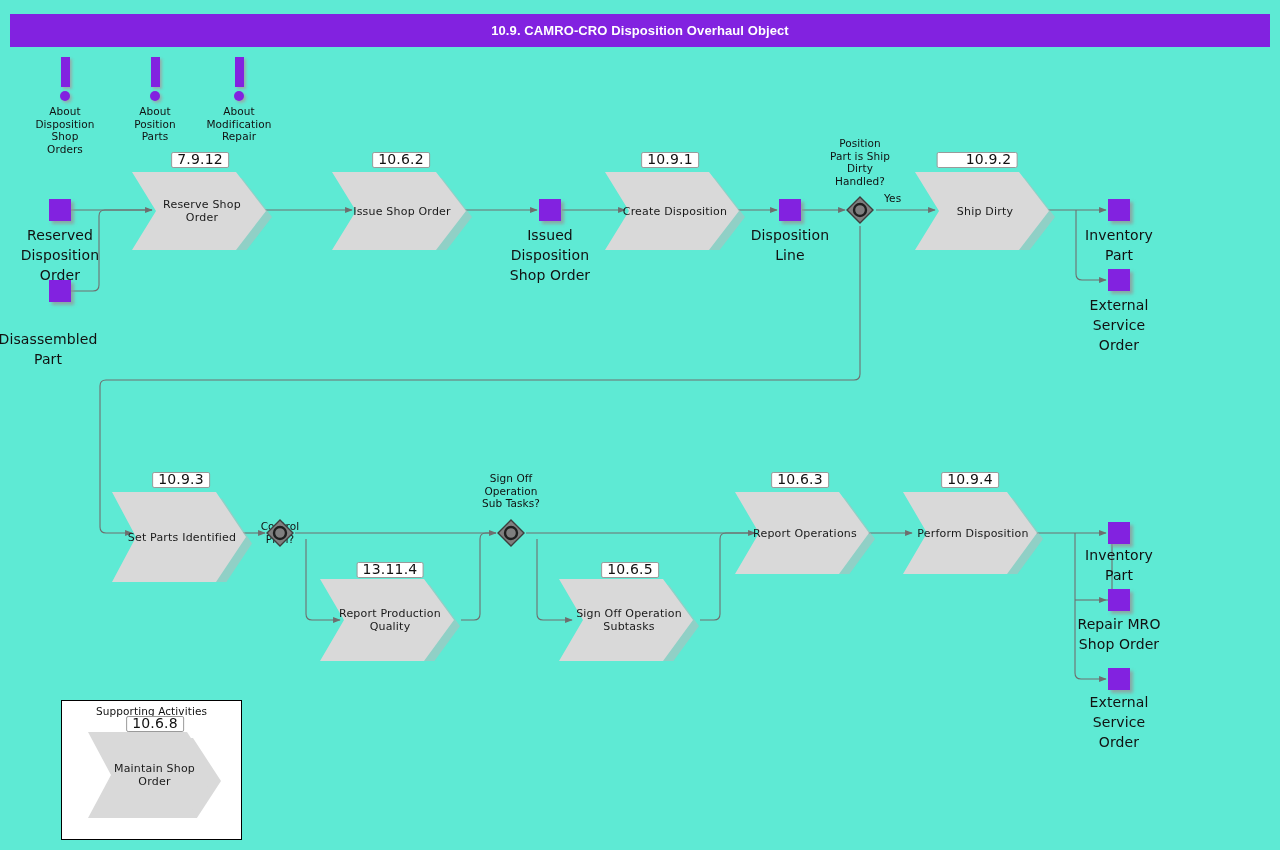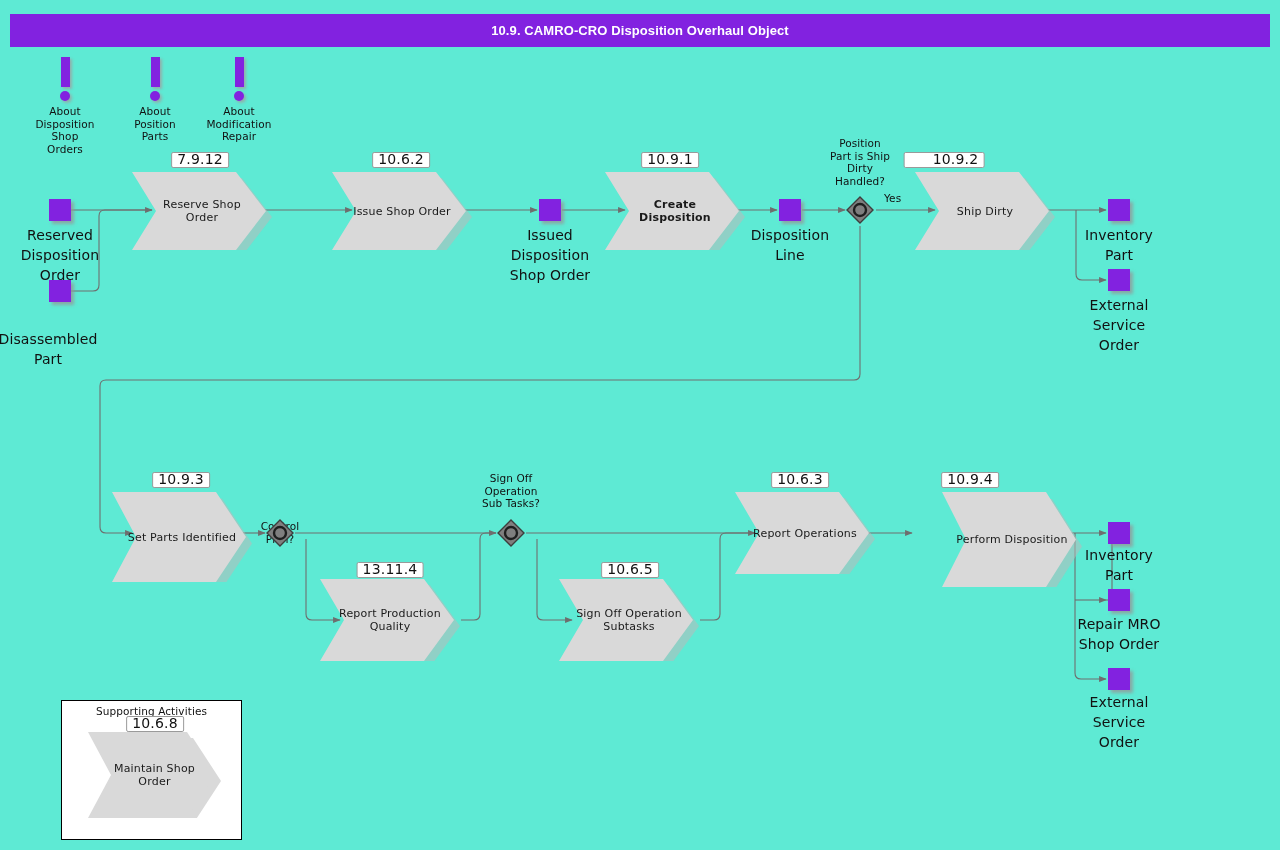--- a/index.html
+++ b/index.html
@@ -286,30 +286,30 @@
   <div class="tag" style="left:401px; top:152px;">10.6.2</div>
   <div class="activity" style="left:332px; top:172px; width:140px; height:78px;">
     <svg class="chev" viewBox="0 0 140 78" preserveAspectRatio="none">
       <path class="shadow" d="M 6 6 L 110 6 L 140 45 L 110 84 L 6 84 L 30 45 Z"></path>
       <path class="body" d="M 0 0 L 104 0 L 134 39 L 104 78 L 0 78 L 24 39 Z"></path>
     </svg>
     <div class="alabel">Issue Shop Order</div>
   </div>
 
   <div class="tag" style="left:670px; top:152px;">10.9.1</div>
-  <div class="activity" style="left:605px; top:172px; width:140px; height:78px;font-weight:bold;">
+  <div class="activity" style="left:605px; top:172px; width:140px; height:78px;">
     <svg class="chev" viewBox="0 0 140 78" preserveAspectRatio="none">
       <path class="shadow" d="M 6 6 L 110 6 L 140 45 L 110 84 L 6 84 L 30 45 Z"></path>
       <path class="body" d="M 0 0 L 104 0 L 134 39 L 104 78 L 0 78 L 24 39 Z"></path>
     </svg>
     <div class="alabel">Create
 Disposition</div>
   </div>
 
-  <div class="tag" style="left:944px; top:152px;padding-left:28px;">10.9.2</div>
+  <div class="tag" style="left:977px; top:152px;padding-left:28px;">10.9.2</div>
   <div class="activity" style="left:915px; top:172px; width:140px; height:78px;">
     <svg class="chev" viewBox="0 0 140 78" preserveAspectRatio="none">
       <path class="shadow" d="M 6 6 L 110 6 L 140 45 L 110 84 L 6 84 L 30 45 Z"></path>
       <path class="body" d="M 0 0 L 104 0 L 134 39 L 104 78 L 0 78 L 24 39 Z"></path>
     </svg>
     <div class="alabel">Ship Dirty</div>
   </div>
 
   <div class="dataobj" style="left:60px; top:199px;"></div>
   <div class="objlabel" style="left:60px; top:225px; width:110px;">Reserved
@@ -386,21 +386,21 @@
   <div class="activity" style="left:735px; top:492px; width:140px; height:82px;">
     <svg class="chev" viewBox="0 0 140 82" preserveAspectRatio="none">
       <path class="shadow" d="M 6 6 L 110 6 L 140 47 L 110 88 L 6 88 L 30 47 Z"></path>
       <path class="body" d="M 0 0 L 104 0 L 134 41 L 104 82 L 0 82 L 24 41 Z"></path>
     </svg>
     <div class="alabel">Report
 Operations</div>
   </div>
 
   <div class="tag" style="left:970px; top:472px;">10.9.4</div>
-  <div class="activity" style="left:942px; top:492px; width:140px; height:95px;">
+  <div class="activity" style="left:903px; top:492px; width:140px; height:82px;">
     <svg class="chev" viewBox="0 0 140 82" preserveAspectRatio="none">
       <path class="shadow" d="M 6 6 L 110 6 L 140 47 L 110 88 L 6 88 L 30 47 Z"></path>
       <path class="body" d="M 0 0 L 104 0 L 134 41 L 104 82 L 0 82 L 24 41 Z"></path>
     </svg>
     <div class="alabel">Perform
 Disposition</div>
   </div>
 
   <div class="gwlabel" style="left:280px; top:487px; width:90px;margin-top:33px;">Control
 Plan?</div>

